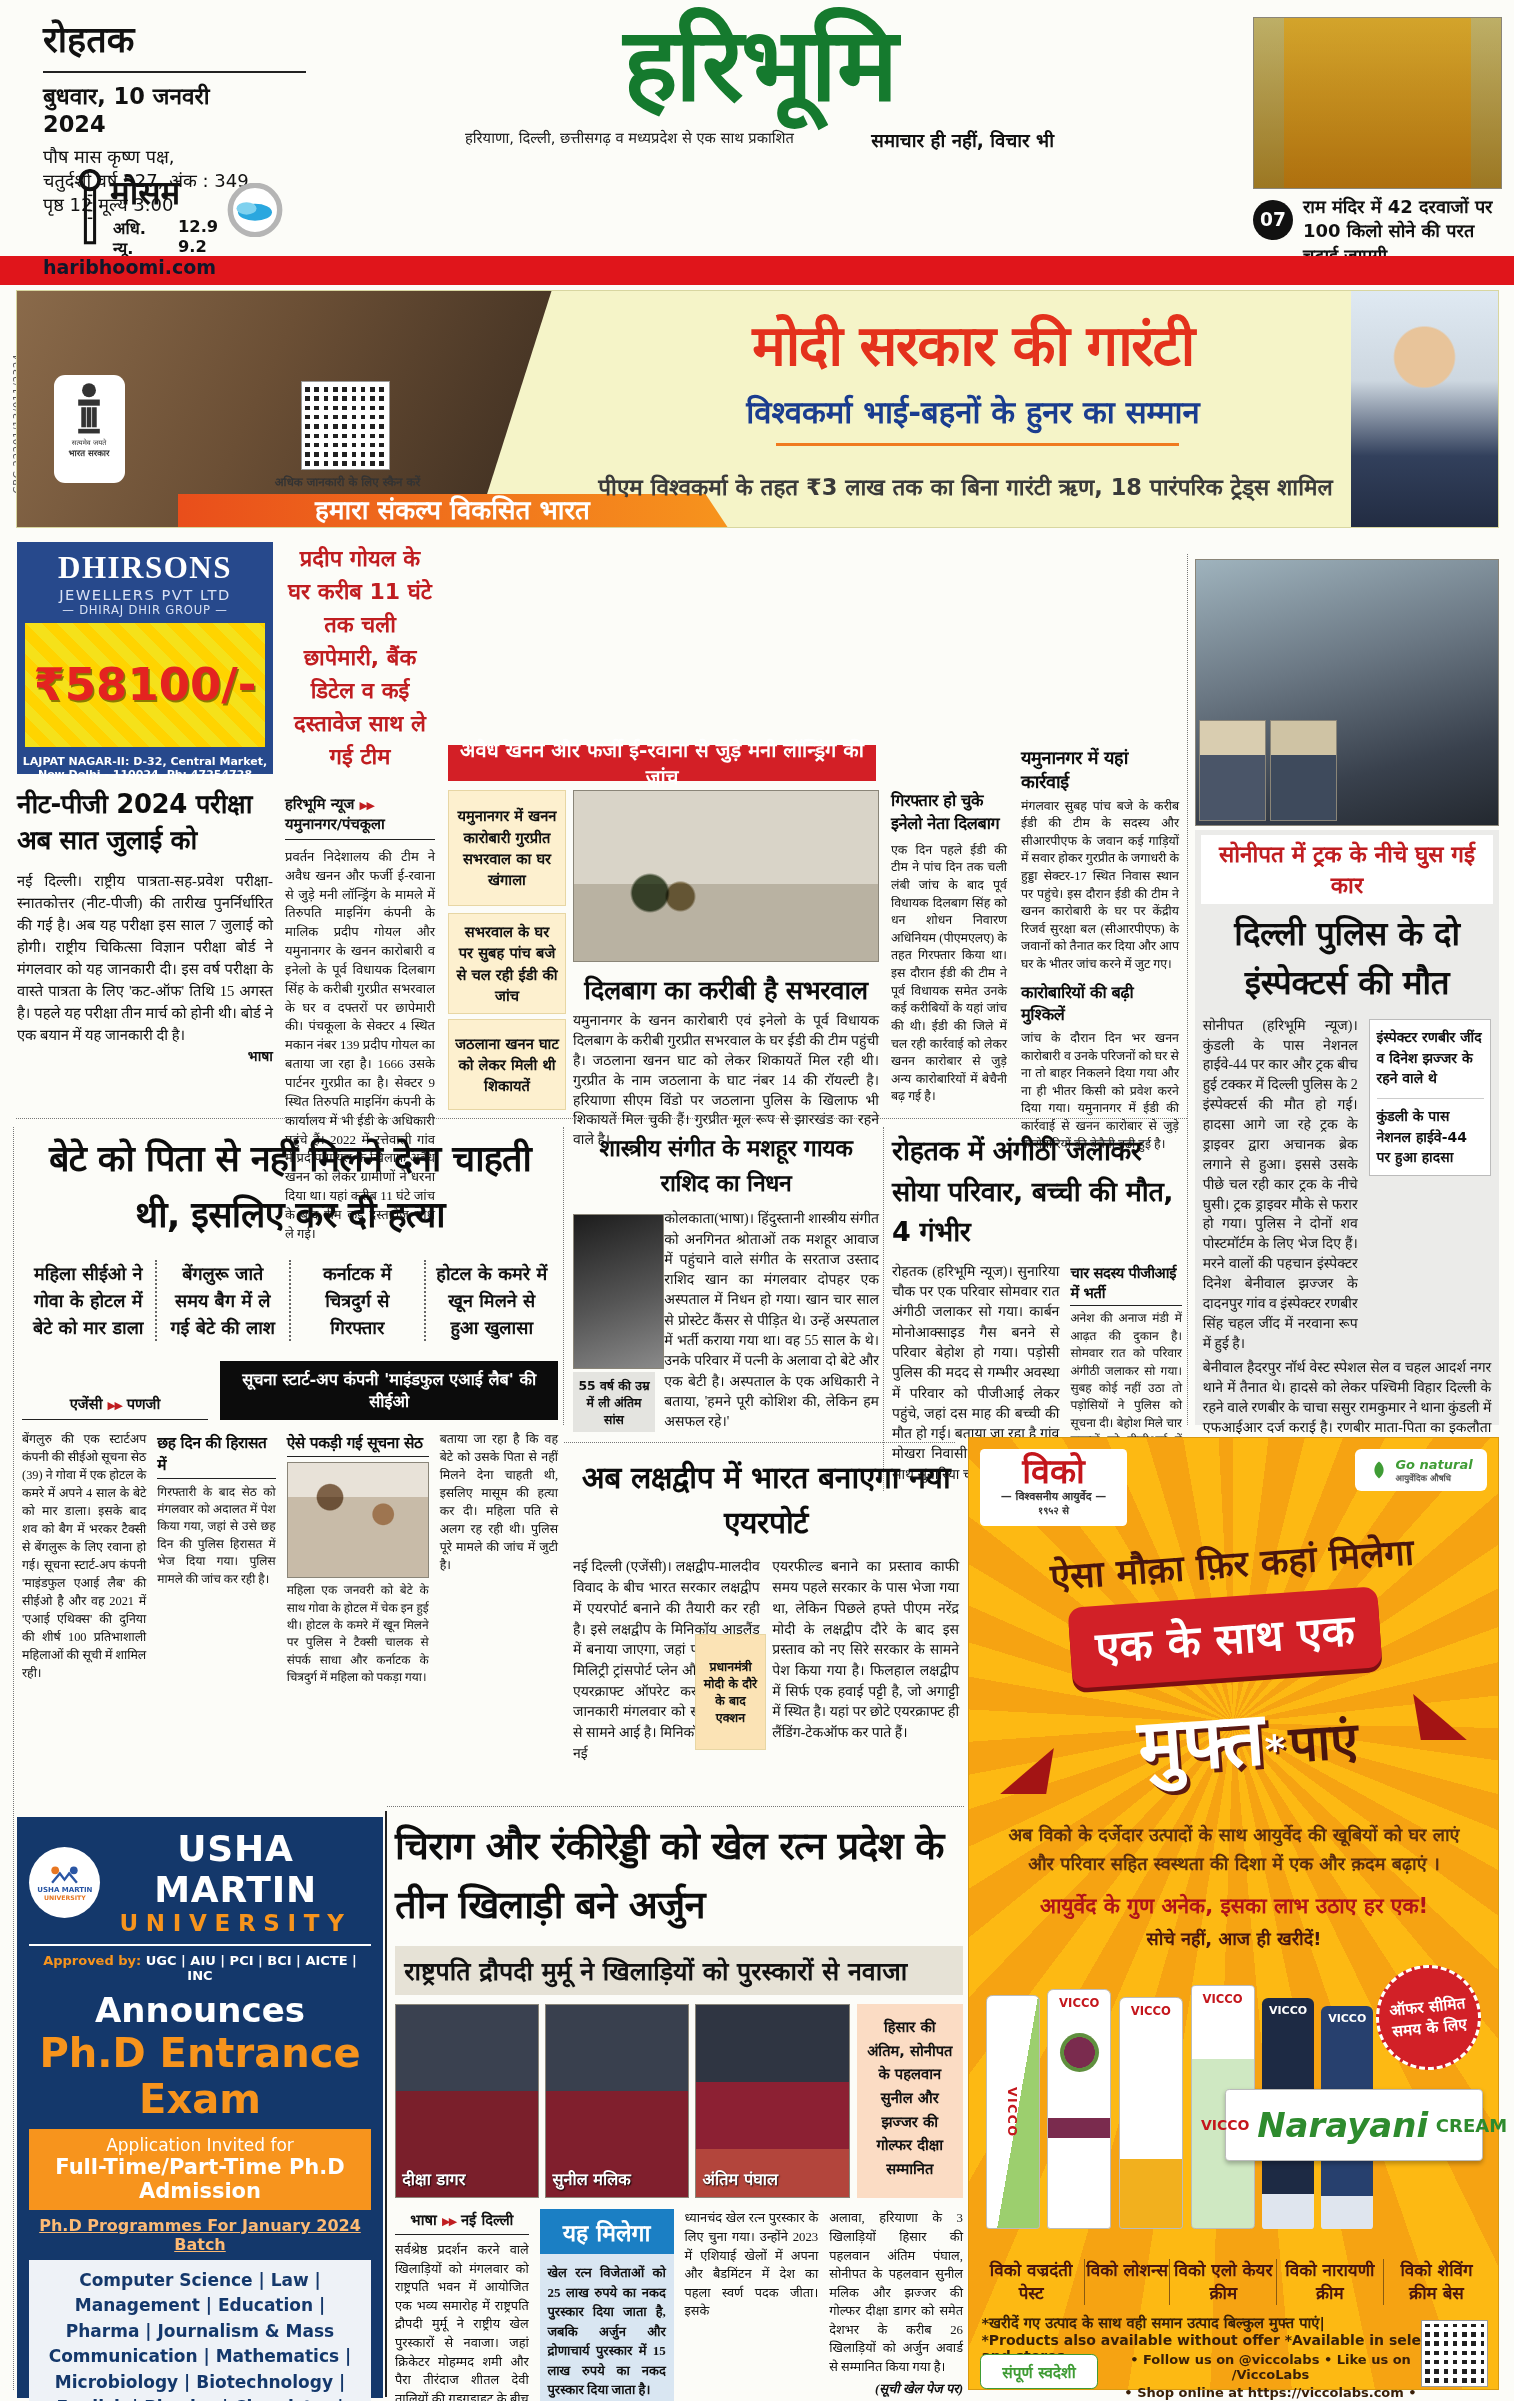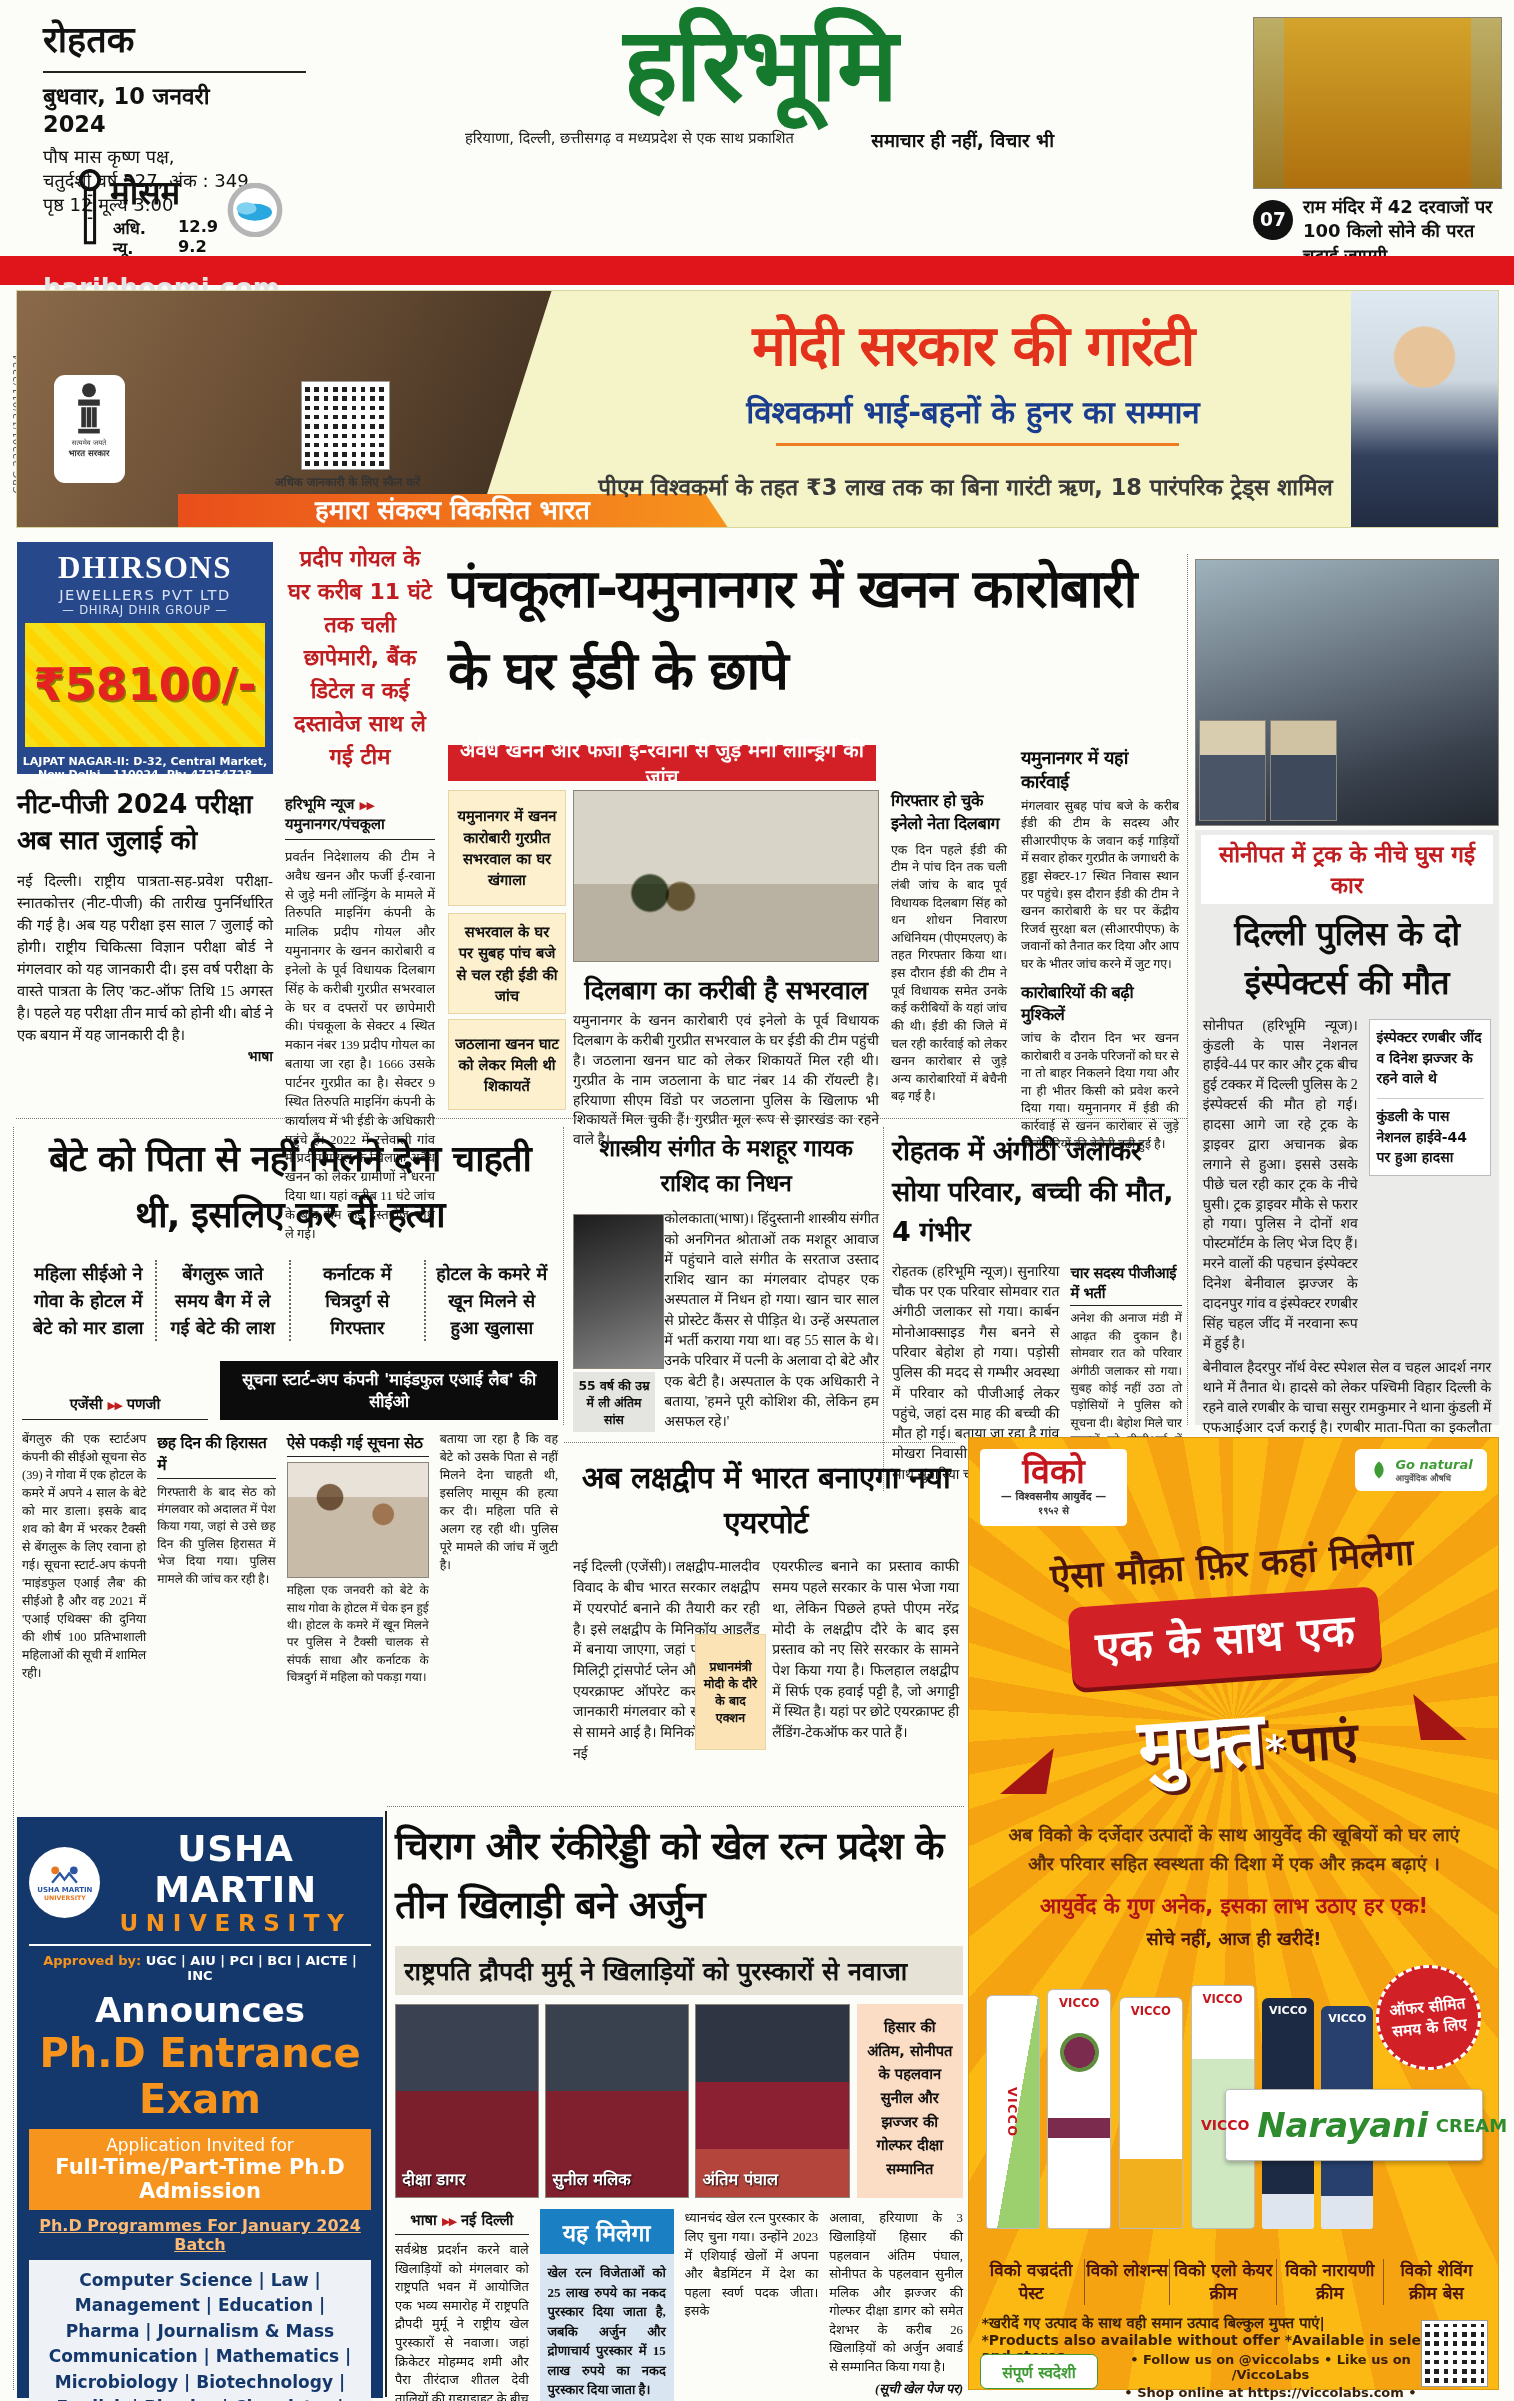--- a/index.html
+++ b/index.html
@@ -71,21 +71,21 @@
   <div class="abs photo" style="left:1253px;top:17px;width:249px;height:172px;
        background:linear-gradient(90deg,#cfd4d6 0 12%,#e7c75a 12% 88%,#cfd4d6 88% 100%),linear-gradient(180deg,#e9d27a,#c08f28);
        background-blend-mode:multiply;"></div>
   <div class="abs" style="left:1253px;top:195px;width:249px;">
     <div class="abs" style="left:0;top:4.6px;width:40px;height:40px;border-radius:50%;background:#111;color:#fff;
          font-size:18.6px;font-weight:700;display:flex;align-items:center;justify-content:center;">07</div>
     <div style="margin-left:50px;font-size:18px;font-weight:700;line-height:1.35;">राम मंदिर में 42 दरवाजों पर 100 किलो सोने की परत चढ़ाई जाएगी</div>
   </div>
 
   <div class="abs" style="left:0;top:256px;width:1514px;height:29px;background:#e0151b;">
-    <div style="color:#e5e5e5;font-size:26px;font-weight:700;padding:17px 0 0 43px;">haribhoomi.com</div>
+    <div style="color:#0f172a;font-size:19px;font-weight:700;padding:0 0 0 43px;">haribhoomi.com</div>
   </div>
 
   <div class="abs" style="left:-68px;top:403px;width:170px;transform:rotate(-90deg);font-size:10px;color:#555;letter-spacing:0.8px;">CBC 22201/13/011/2324</div>
 
   <div class="abs" style="left:15.5px;top:290px;width:1483px;height:238px;background:#f5f4c8;border:0.8px solid #d8d6a0;box-sizing:border-box;">
     <div class="abs" style="left:0;top:0;width:535px;height:236px;
          background:linear-gradient(115deg,#8a6a4a 0%,#6b4f35 45%,#3c2d20 100%);
          clip-path:polygon(0 0,100% 0,86% 100%,0 100%);"></div>
     <div class="abs" style="left:37px;top:84px;width:71px;height:108px;background:#fff;border-radius:11px;text-align:center;padding-top:6.2px;box-sizing:border-box;">
       <svg width="34" height="54" viewBox="0 0 44 70">
@@ -133,21 +133,20 @@
     <div class="c" style="font-size:22px;font-weight:700;color:#c01d20;line-height:1.5;">प्रदीप गोयल के घर करीब 11 घंटे तक चली छापेमारी, बैंक डिटेल व कई दस्तावेज साथ ले गई टीम</div>
     <div class="byline" style="margin-top:20px;border-bottom:1.5px solid #222;padding-bottom:6.2px;">
       <span>हरिभूमि न्यूज</span>
       <span class="arr">▶▶</span>
       <span>यमुनानगर/पंचकूला</span>
     </div>
     <div class="serif just" style="font-size:13px;line-height:1.45;margin-top:7.7px;">प्रवर्तन निदेशालय की टीम ने अवैध खनन और फर्जी ई-रवाना से जुड़े मनी लॉन्ड्रिंग के मामले में तिरुपति माइनिंग कंपनी के मालिक प्रदीप गोयल और यमुनानगर के खनन कारोबारी व इनेलो के पूर्व विधायक दिलबाग सिंह के करीबी गुरप्रीत सभरवाल के घर व दफ्तरों पर छापेमारी की। पंचकूला के सेक्टर 4 स्थित मकान नंबर 139 प्रदीप गोयल का बताया जा रहा है। 1666 उसके पार्टनर गुरप्रीत का है। सेक्टर 9 स्थित तिरुपति माइनिंग कंपनी के कार्यालय में भी ईडी के अधिकारी पहुंचे हैं। 2022 में रत्तेवाली गांव में प्रदीप गोयल के खिलाफ अवैध खनन को लेकर ग्रामीणों ने धरना दिया था। यहां करीब 11 घंटे जांच के बाद टीम कई दस्तावेज साथ ले गई।</div>
   </div>
   <div class="abs" style="left:440px;top:546px;height:565px;"></div>
 
-  <div class="abs hl" style="left:448px;top:548px;width:736px;font-size:53px;line-height:1.55;letter-spacing:-1.5px;">पंचकूला-यमुनानगर में खनन कारोबारी के घर ईडी के छापे</div>
 
   <div class="abs c" style="left:448px;top:745px;width:428px;height:36px;background:#d31f26;color:#fff;font-size:20px;font-weight:700;
        display:flex;align-items:center;justify-content:center;">अवैध खनन और फर्जी ई-रवाना से जुड़े मनी लॉन्ड्रिंग की जांच</div>
 
   <div class="abs kickbox" style="left:448px;top:790px;width:118px;height:116px;font-size:14.7px;font-weight:700;line-height:1.45;text-align:center;">यमुनानगर में खनन कारोबारी गुरप्रीत सभरवाल का घर खंगाला</div>
   <div class="abs kickbox" style="left:448px;top:913px;width:118px;height:101px;font-size:14.7px;font-weight:700;line-height:1.45;text-align:center;">सभरवाल के घर पर सुबह पां‍च बजे से चल रही ईडी की जांच</div>
   <div class="abs kickbox" style="left:448px;top:1019px;width:118px;height:91px;font-size:14.7px;font-weight:700;line-height:1.45;text-align:center;">जठलाना खनन घाट को लेकर मिली थी शिकायतें</div>
 
   <div class="abs photo" style="left:573px;top:790px;width:306px;height:172px;
        background:linear-gradient(180deg,#d9d4c8 0 55%,#b9b2a2 55% 100%),radial-gradient(circle at 25% 60%,#4a5a3f 0 7%,transparent 8%),radial-gradient(circle at 35% 62%,#8a7a52 0 6%,transparent 7%);

